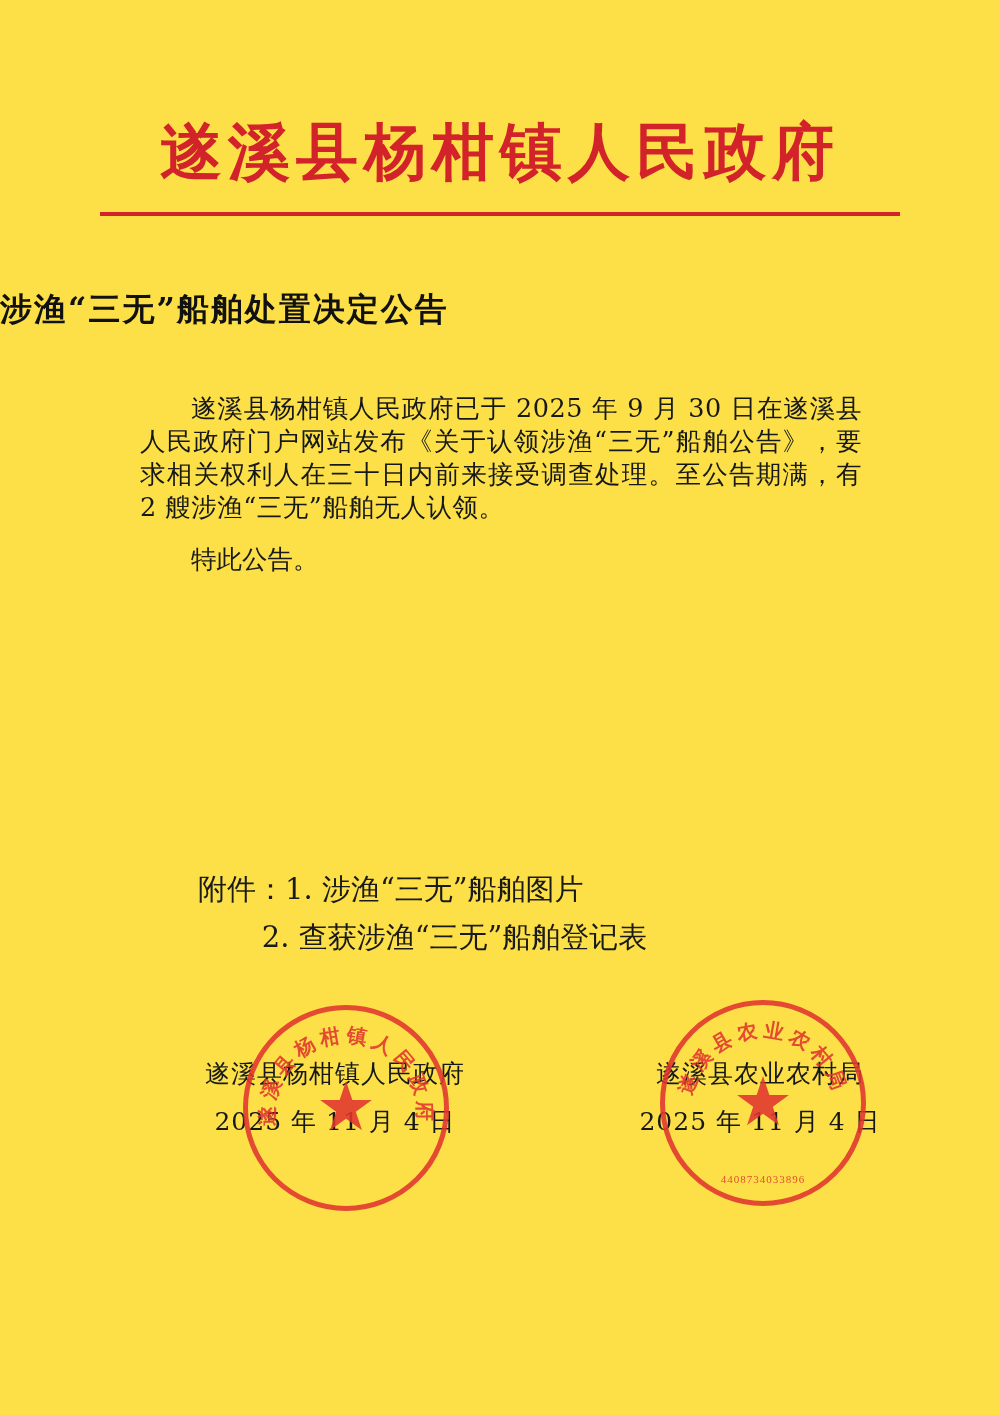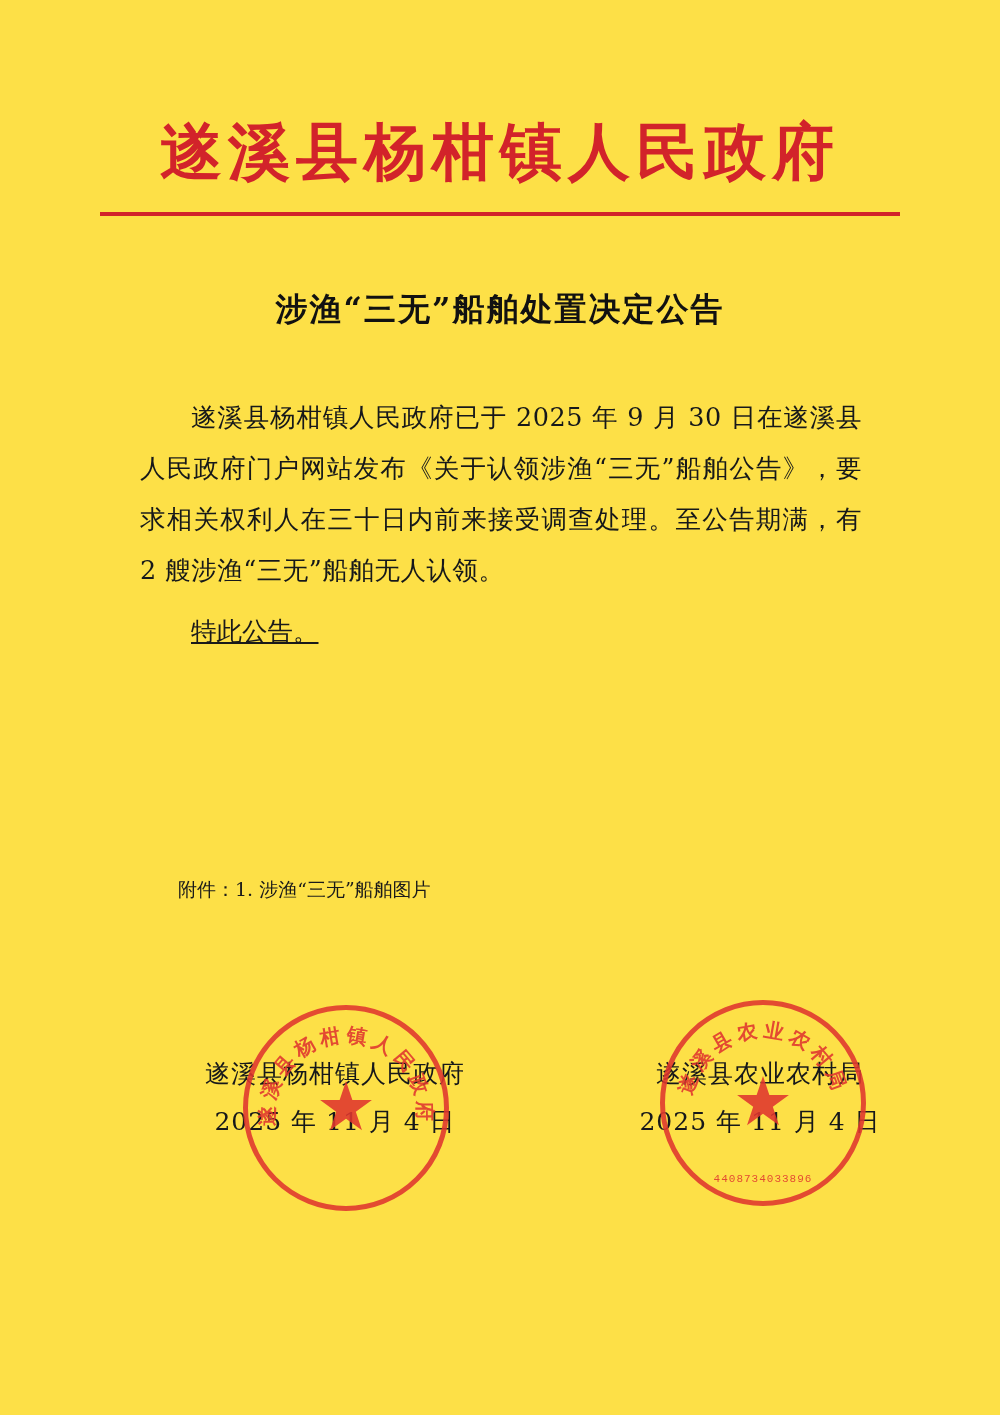--- a/index.html
+++ b/index.html
@@ -45,59 +45,58 @@
     height: 4px;
     background: #d2232a;
   }
 
   
   .doc-title {
     position: absolute;
     top: 288px;
     left: 0;
     width: 100%;
-    text-align: center;
+    text-align: left;
     font-size: 32px;
     font-weight: bold;
     letter-spacing: 2px;
     color: #111;
   }
 
   
   .body-wrap {
     position: absolute;
     top: 392px;
     left: 140px;
     width: 722px;
   }
   .para {
     font-size: 25.5px;
-    line-height: 51px;
+    line-height: 33px;
     text-align: justify;
     text-justify: inter-ideograph;
     text-indent: 2em;
     letter-spacing: 0.5px;
     margin: 0 0 4px 0;
     color: #16181a;
   }
   .para-closing {
     font-size: 25.5px;
     line-height: 51px;
     text-indent: 2em;
     margin: 10px 0 0 0;
-    text-decoration: underline;
   }
 
   
   .attachments {
     position: absolute;
     top: 865px;
     left: 140px;
     width: 722px;
-    font-size: 19px;
+    font-size: 29px;
     line-height: 48px;
   }
   .attach-line {
     text-indent: 2em;
     white-space: nowrap;
   }
   .attach-line.sub {
     text-indent: 4.2em;
   }
 
@@ -161,21 +160,21 @@
     font-size: 20px;
     letter-spacing: 5px;
   }
   .seal-bottom {
     position: absolute;
     bottom: 16px;
     left: 0;
     width: 100%;
     text-align: center;
     color: #e0362f;
-    font-family: Liberation Mono, monospace;
+    font-family: Liberation Serif, serif;
     font-size: 11px;
     letter-spacing: 1px;
   }
 </style>
 </head>
 <body>
 
 <div class="page">
 
   <div class="letterhead">
@@ -187,20 +186,21 @@
 
   <div class="body-wrap">
     <p class="para">遂溪县杨柑镇人民政府已于 2025 年 9 月 30 日在遂溪县人民政府门户网站发布《关于认领涉渔“三无”船舶公告》，要求相关权利人在三十日内前来接受调查处理。至公告期满，有 2 艘涉渔“三无”船舶无人认领。</p>
     <p class="para-closing">特此公告。</p>
   </div>
 
   <div class="attachments">
     <div class="attach-line">
       <span>附件：</span><span>1. 涉渔“三无”船舶图片</span>
     </div>
+    <div class="attach-line sub">2. 查获涉渔“三无”船舶登记表</div>
   </div>
 
   <div class="signatures">
     <div class="sig left">
       <div class="sig-name">遂溪县杨柑镇人民政府</div>
       <div class="sig-date">2025 年 11 月 4 日</div>
     </div>
     <div class="sig right">
       <div class="sig-name">遂溪县农业农村局</div>
       <div class="sig-date">2025 年 11 月 4 日</div>

